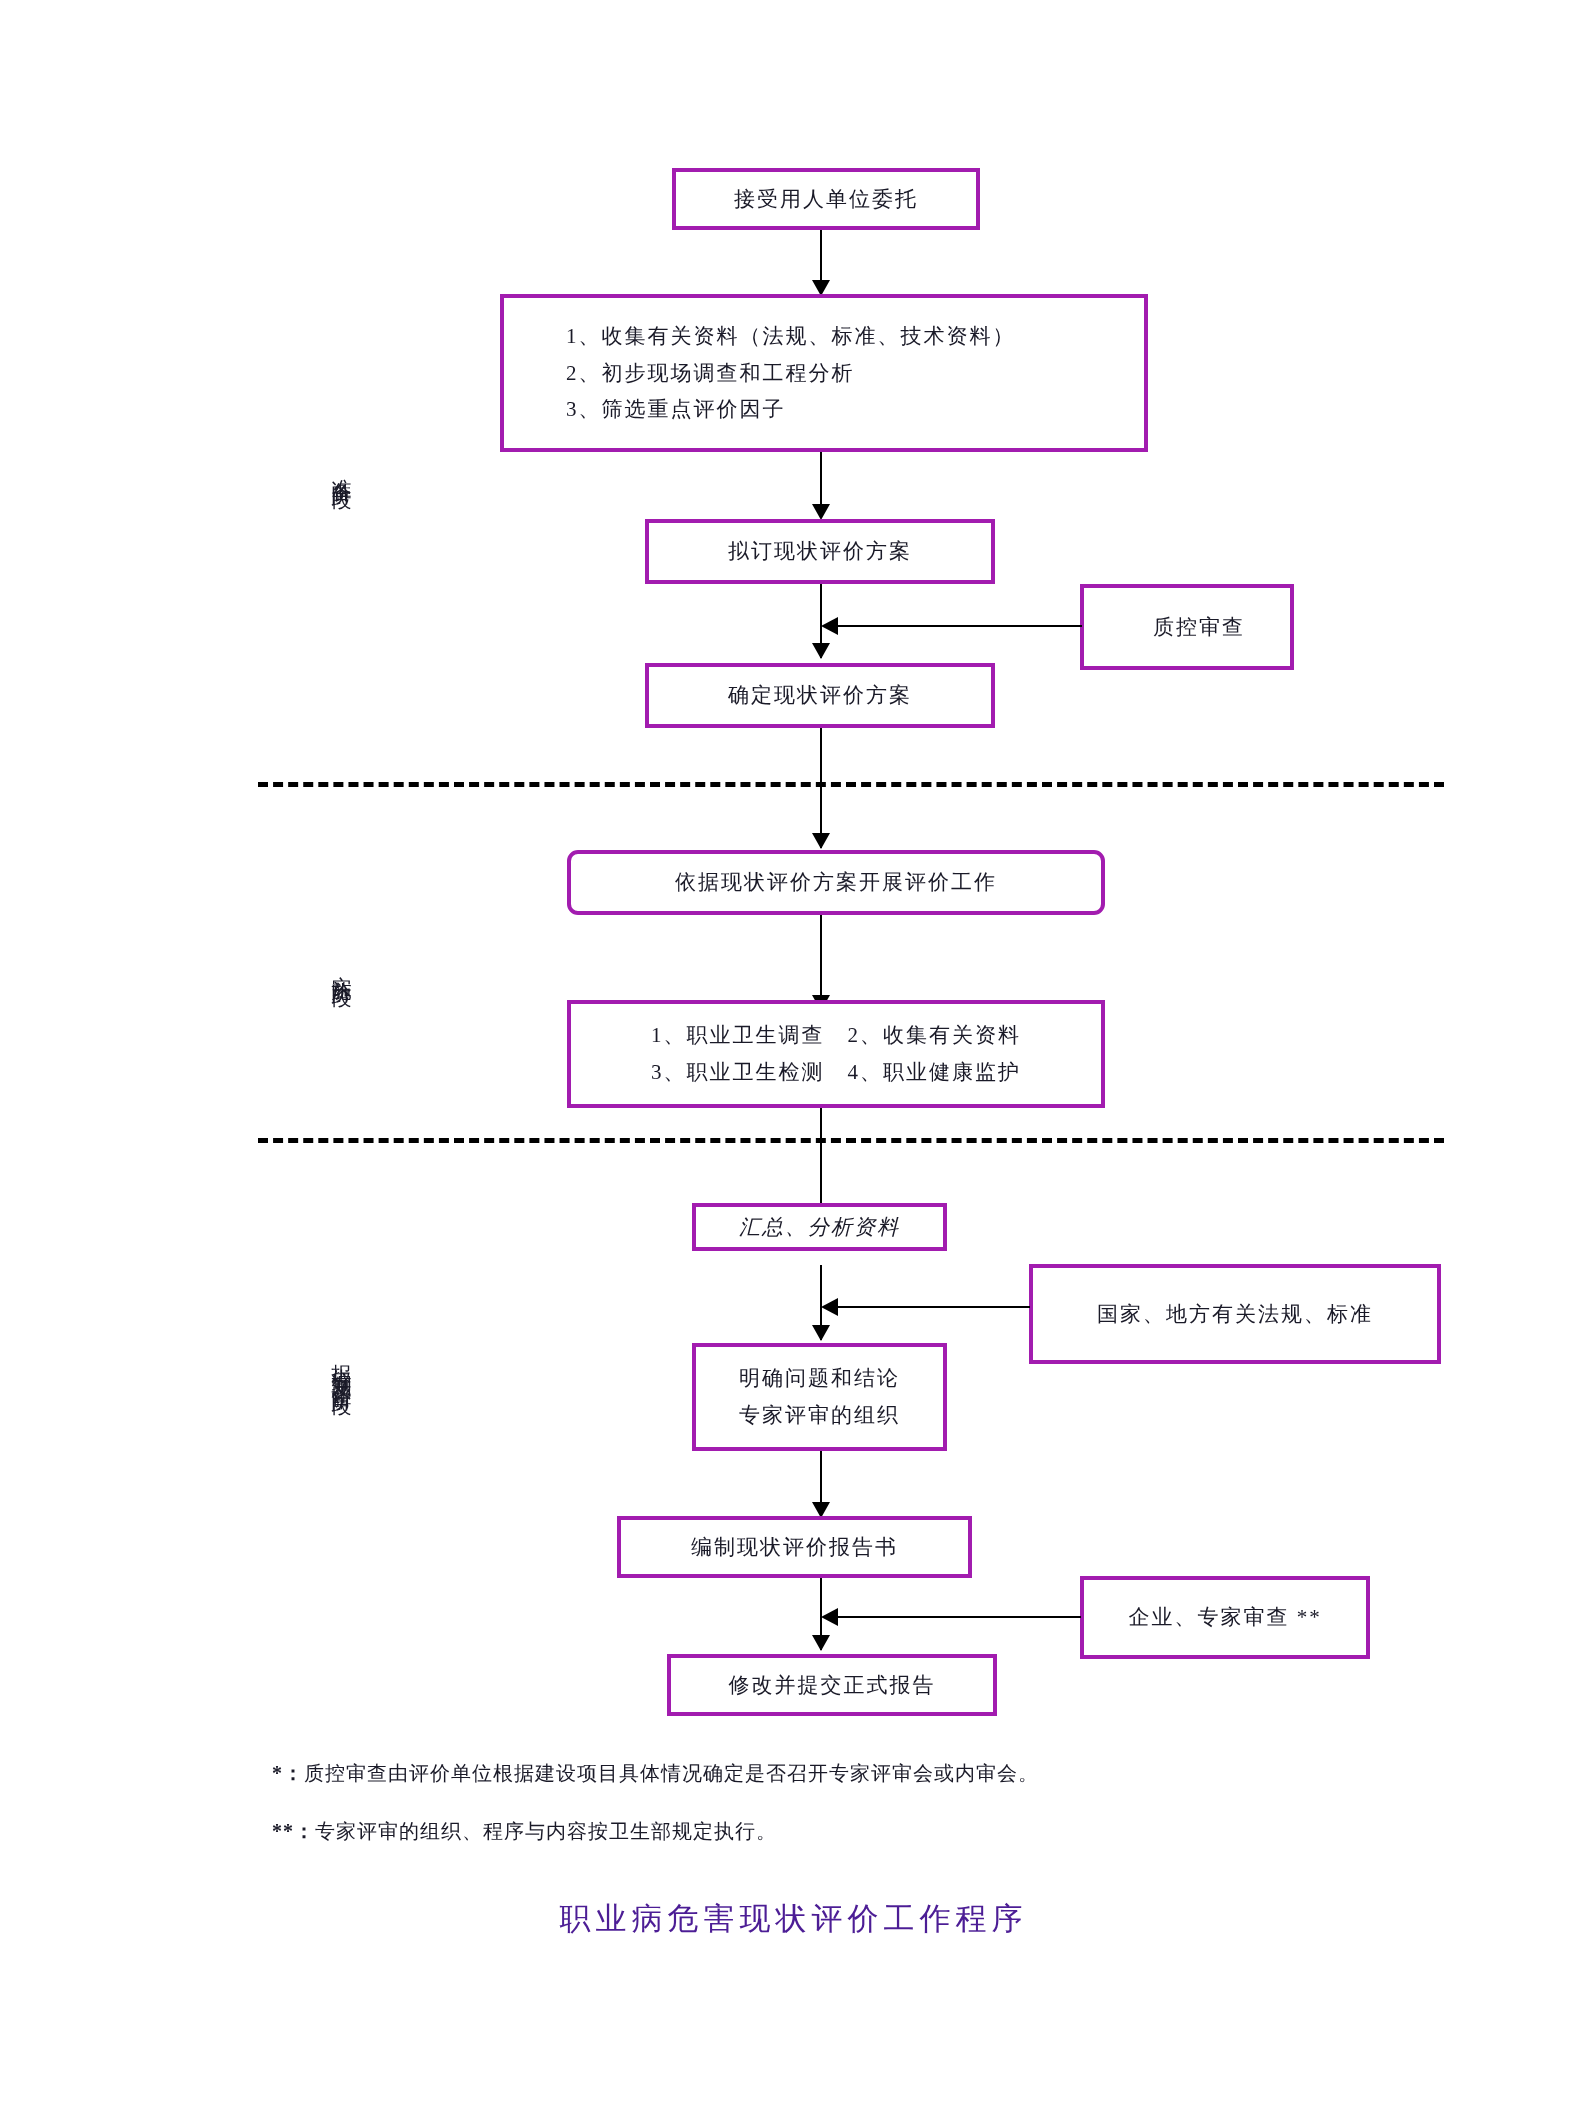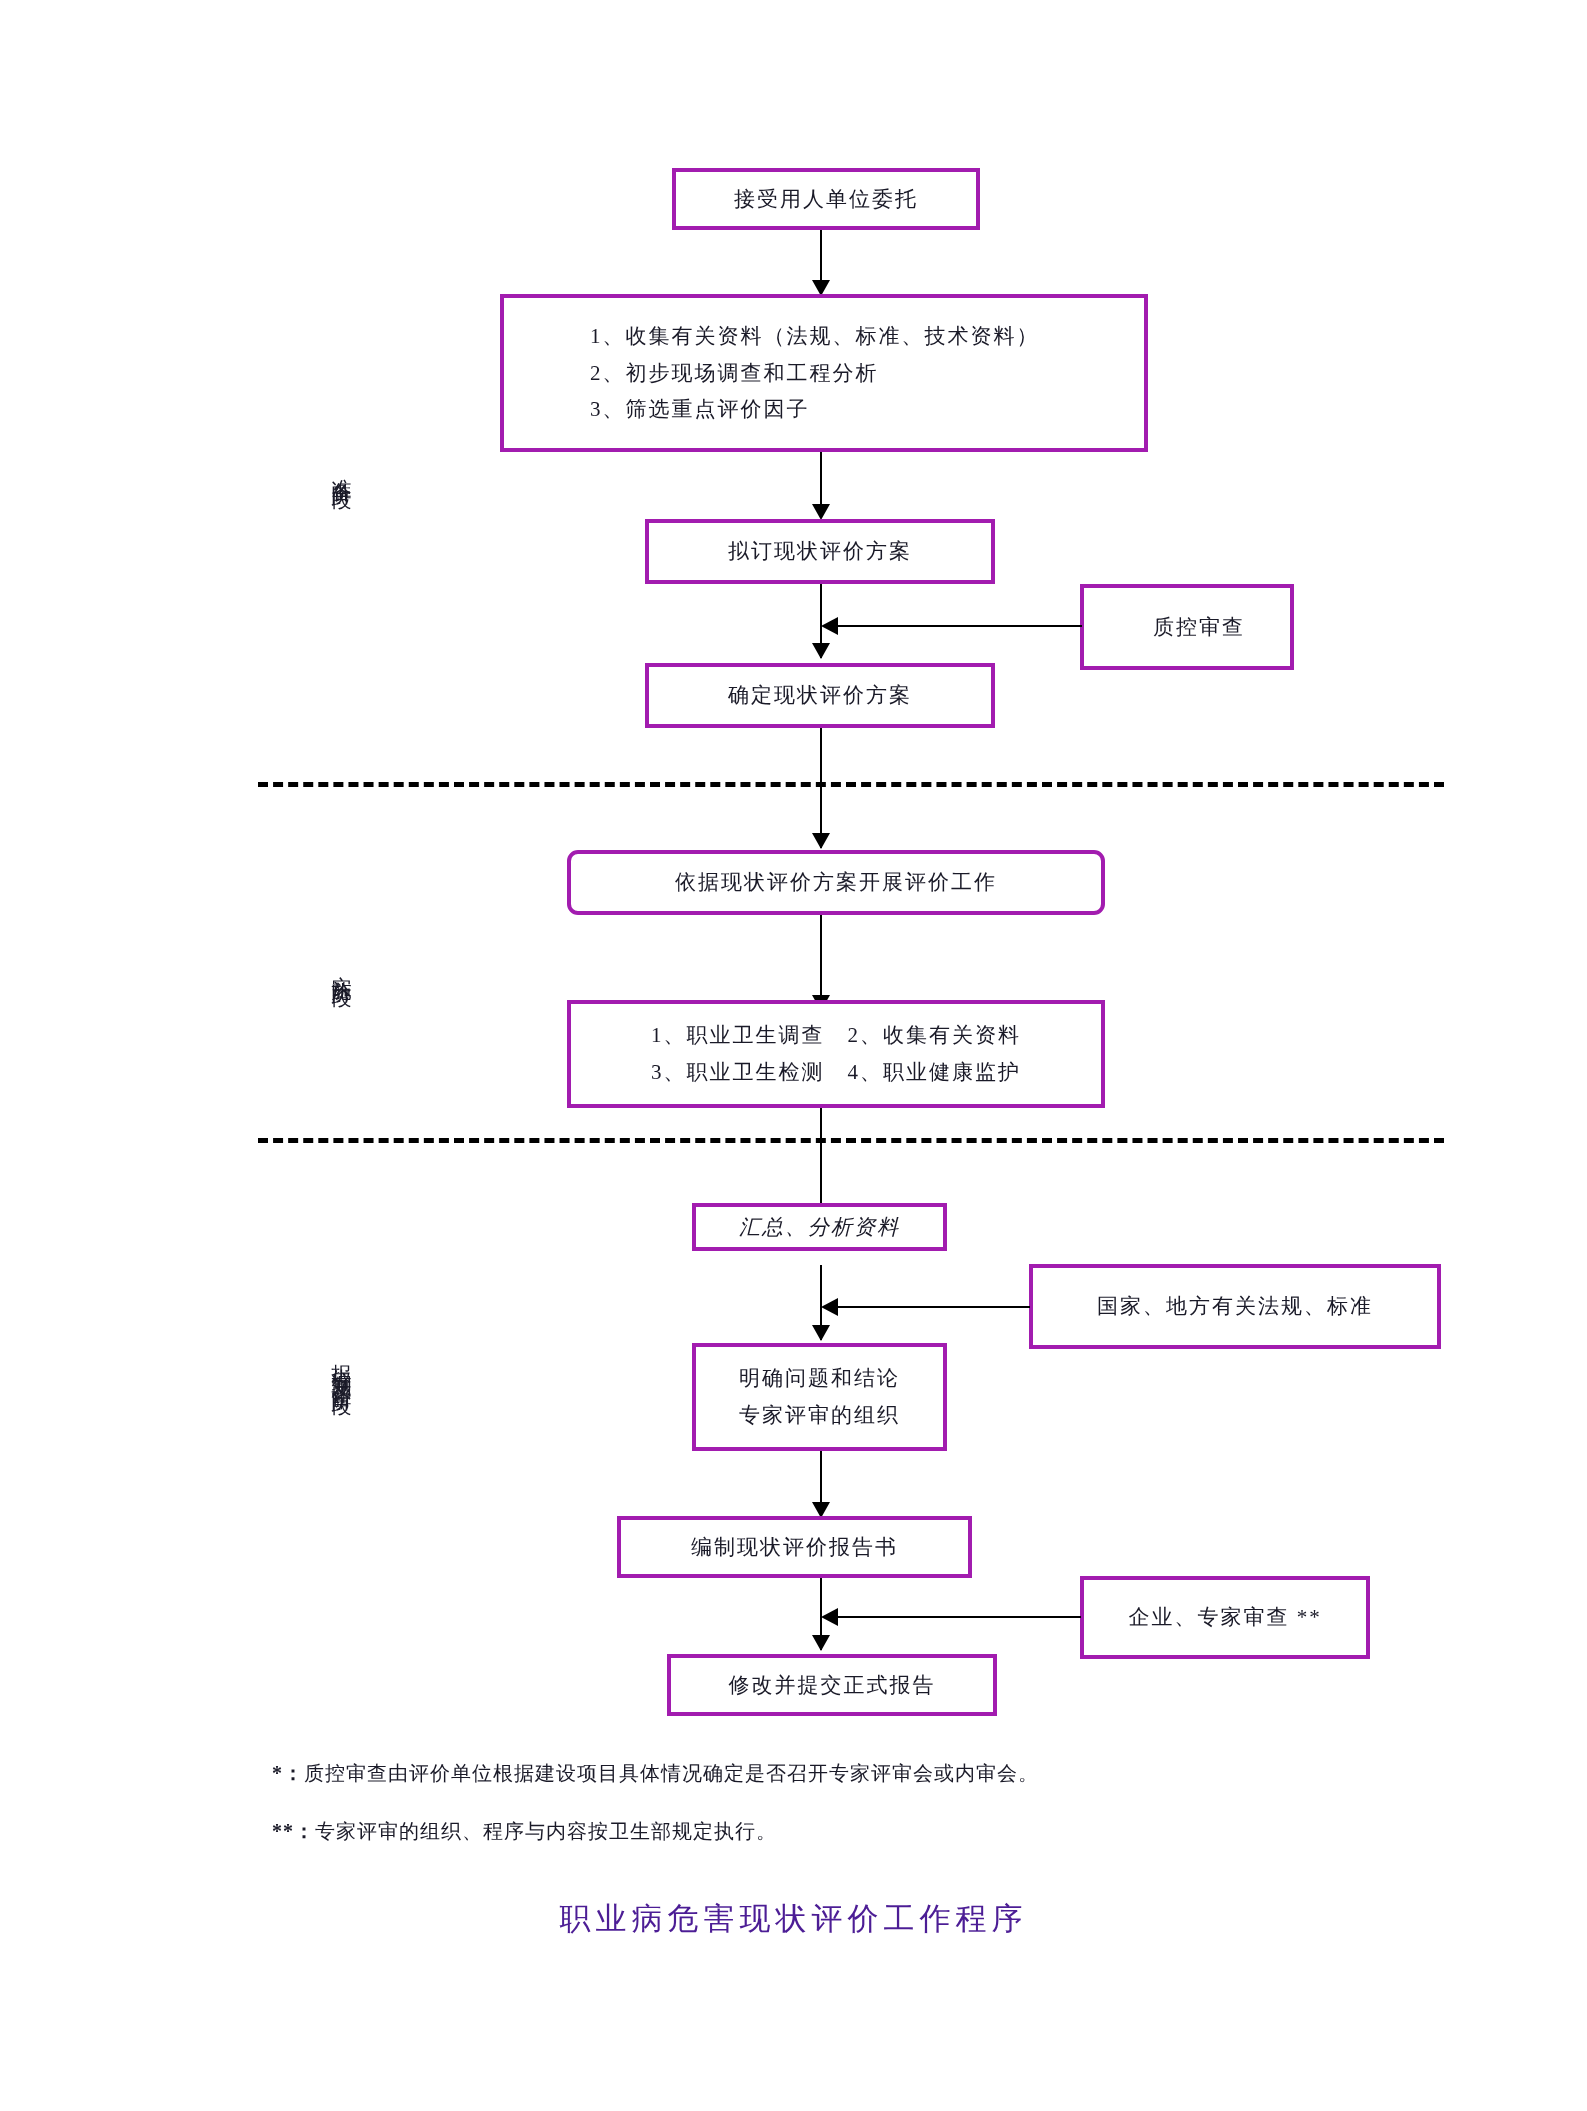--- a/index.html
+++ b/index.html
@@ -27,21 +27,21 @@
     justify-content: center;
     text-align: center;
     font-size: 21px;
     letter-spacing: 2px;
     line-height: 1.75;
     color: #1a1a28;
   }
   .box.left-align {
     align-items: flex-start;
     text-align: center;
-    padding-left: 86px;
+    padding-left: 62px;
   }
   .box-line {
     white-space: nowrap;
   }
   .stage-label {
     position: absolute;
     writing-mode: vertical-rl;
     text-orientation: upright;
     font-size: 20px;
     letter-spacing: 4px;
@@ -161,21 +161,21 @@
   <div class="arrow-down" style="left:812px; top:1232px;"></div>
 
   <div class="dashed-divider" style="left:258px; top:1138px; width:1186px;"></div>
 
   <div class="stage-label" style="left:330px; top:1348px;">报告编制及评审阶段</div>
 
   <div class="box" style="left:692px; top:1203px; width:255px; height:48px;font-style:italic;">
     <span class="box-line">汇总、分析资料</span>
   </div>
 
-  <div class="box" style="left:1029px; top:1264px; width:412px; height:85px;">
+  <div class="box" style="left:1029px; top:1264px; width:412px; height:100px;">
     <span class="box-line">国家、地方有关法规、标准</span>
   </div>
 
   <div class="hline" style="left:838px; top:1306px; width:192px;"></div>
   <div class="arrow-left" style="left:821px; top:1298px;"></div>
 
   <div class="vline" style="left:820px; top:1265px; height:75px;"></div>
   <div class="arrow-down" style="left:812px; top:1325px;"></div>
 
   <div class="box" style="left:692px; top:1343px; width:255px; height:108px;">

